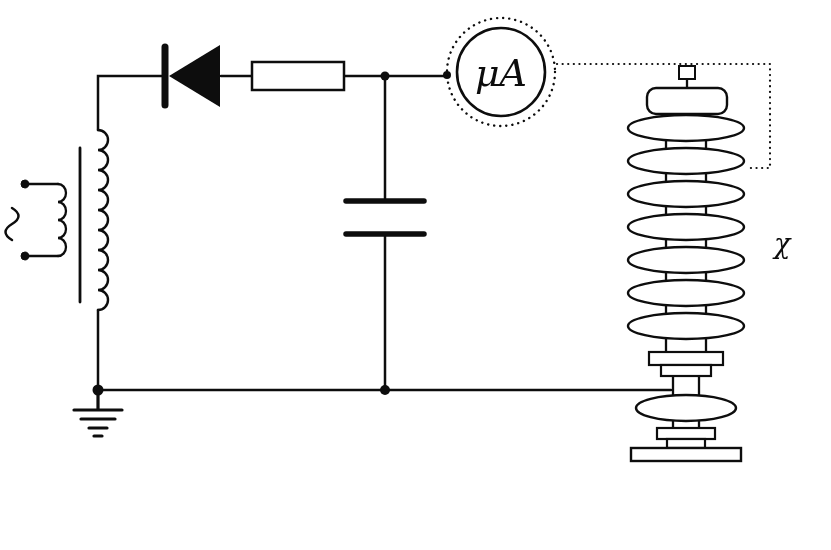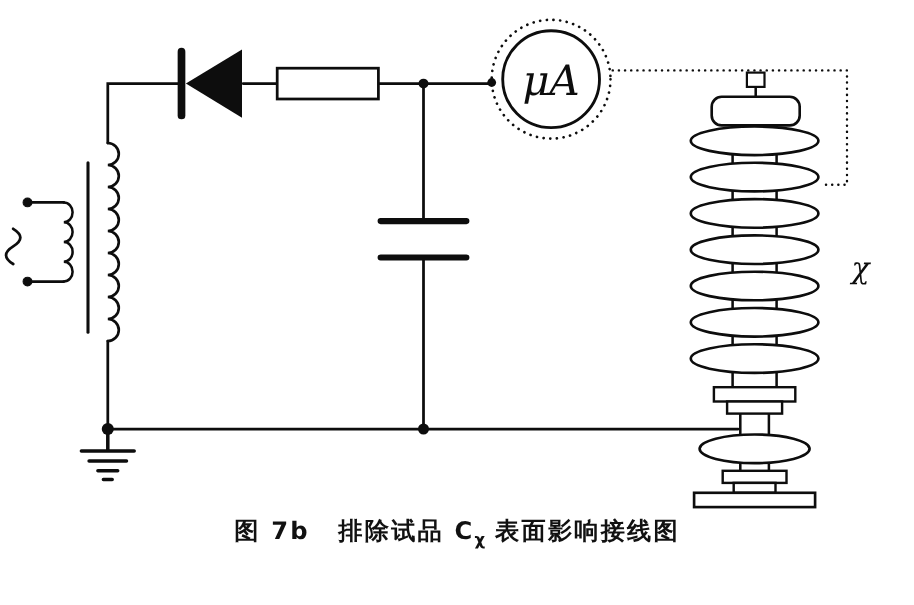--- a/index.html
+++ b/index.html
@@ -101,17 +101,14 @@
         <ellipse cx="686" cy="408" rx="50" ry="13" fill="#ffffff" stroke-width="2.4"></ellipse>
         <rect x="657" y="428" width="58" height="11" fill="#ffffff" stroke-width="2.2"></rect>
         <rect x="667" y="439" width="38" height="9" fill="#ffffff" stroke-width="2.2"></rect>
         <rect x="631" y="448" width="110" height="13" fill="#ffffff" stroke-width="2.4"></rect>
       </g>
 
       <text class="chi-label" x="774" y="253" fill="#0d0d0d" stroke="none">χ</text>
     </g>
   </svg>
 
-  <div class="caption">
-    <span class="fig">图 7b</span><span>排除试品 C</span><sub>χ</sub><span class="post">表面影响接线图</span>
-  </div>
 
 </div>
 
 </body></html>

